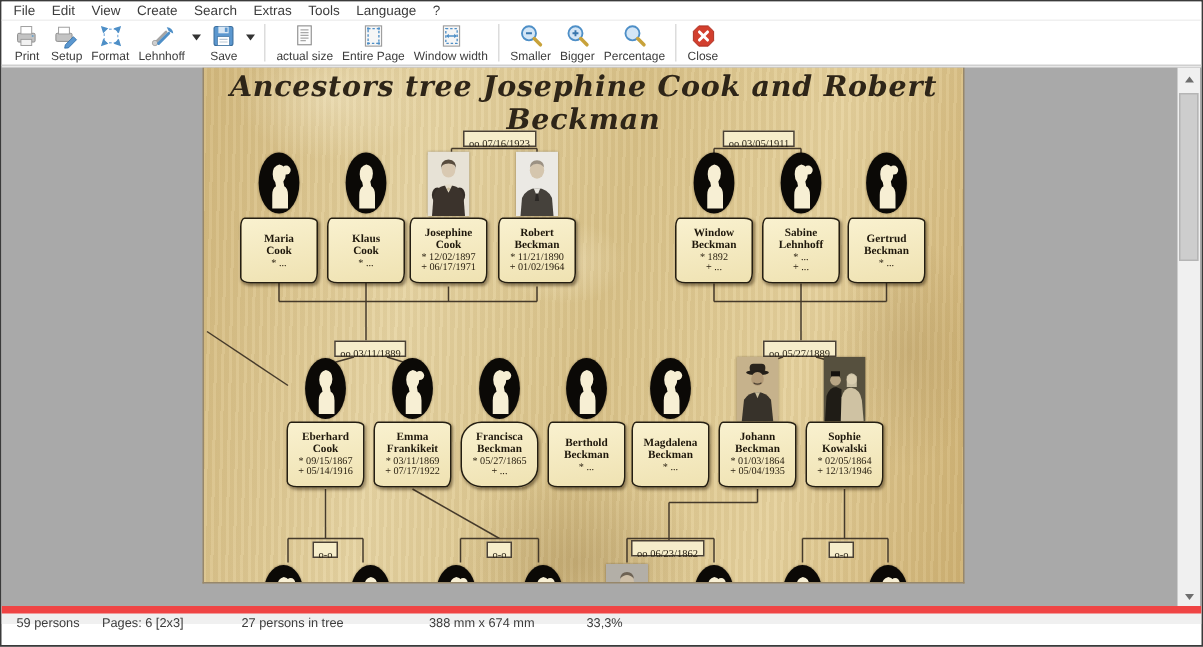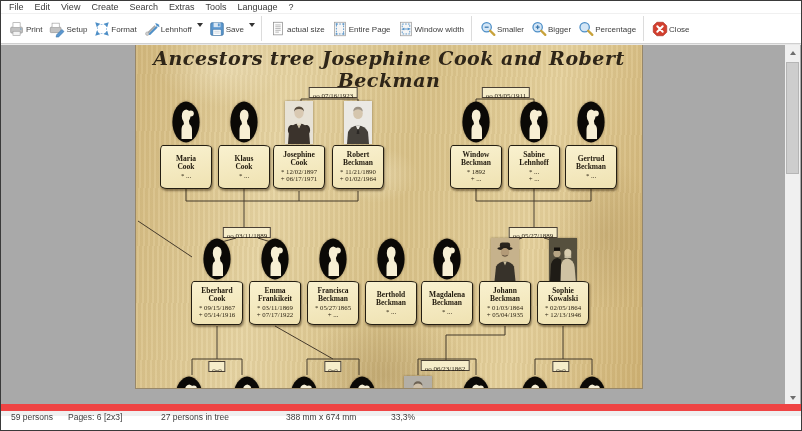--- a/index.html
+++ b/index.html
@@ -12,21 +12,21 @@
   .titletext{font-size:9px;color:#4a4a4a;white-space:nowrap;}
   .win-controls{position:absolute;right:6px;top:0;height:15px;display:flex;align-items:center;gap:15px;}
   .win-btn{font-size:9px;color:#6b6b6b;width:11px;text-align:center;cursor:default;line-height:10px;}
   
   .menubar{height:13px;background:#fff;display:flex;align-items:center;padding-left:8px;gap:11px;
            border-bottom:1px solid #f0f0f0;}
   .menu-item{font-size:9px;color:#3c3c3c;white-space:nowrap;}
   
   .toolbar{height:30px;background:#fff;display:flex;align-items:stretch;padding-left:4px;
            border-bottom:1px solid #cfcfcf;}
-  .tb-btn{display:flex;flex-direction:row;align-items:center;justify-content:flex-start;
+  .tb-btn{display:flex;flex-direction:column;align-items:center;justify-content:flex-start;
           padding:1px 3px 0 3px;min-width:26px;}
   .tb-icon{width:18px;height:18px;flex:0 0 auto;}
   .tb-label{font-size:8px;color:#3c3c3c;white-space:nowrap;margin-top:0px;}
   .tb-drop{display:flex;align-items:center;padding:0 2px;margin-top:-8px;}
   .tb-drop i{width:0;height:0;border-left:3px solid transparent;border-right:3px solid transparent;
              border-top:4px solid #333;display:block;}
   .tb-sep{width:1px;background:#dcdcdc;margin:2px 4px;}
   
   .preview{position:relative;height:360px;background:#a9a9a9;border-top:1px solid #e8e8e8;overflow:hidden;}
   .page{position:absolute;left:134px;top:0;width:508px;height:344px;overflow:hidden;
@@ -56,21 +56,21 @@
           font-family:"Liberation Serif",serif;font-size:7px;color:#241d10;padding:3px 3px;
           white-space:nowrap;line-height:10px;height:11px;}
   
   .vscroll{position:absolute;top:0;right:1px;width:15px;height:360px;background:#f0f0f0;}
   .vs-arrow{position:absolute;left:0;width:15px;height:15px;display:flex;align-items:center;justify-content:center;}
   .vs-arrow i{width:0;height:0;border-left:3.5px solid transparent;border-right:3.5px solid transparent;display:block;}
   .vs-up i{border-bottom:4px solid #6e6e6e;}
   .vs-down i{border-top:4px solid #6e6e6e;}
   .vs-thumb{position:absolute;left:1px;width:13px;background:#cdcdcd;border:1px solid #b5b5b5;}
   
-  .statusbar{position:relative;height:12px;background:#f0f0f0;border-top:7px solid #ef4444;}
+  .statusbar{position:relative;height:12px;background:#f0f0f0;border-top:5px solid #ef4444;}
   .status-item{position:absolute;top:1px;font-size:8.5px;color:#3c3c3c;white-space:nowrap;}
 </style>
 </head>
 <body>
 
 <div class="window">
 
 
   <div class="menubar">
       <span class="menu-item">File</span>
@@ -361,21 +361,21 @@
             <div class="dt">* 03/11/1869</div>
             <div class="dt">+ 07/17/1922</div>
           </div>
           <div class="portrait" style="left: 183px; top: 193px;">
             <svg width="28" height="42" viewBox="0 0 28 42">
               <ellipse cx="14" cy="21" rx="13.6" ry="20.4" fill="#0b0906"></ellipse>
               <path d="M9.5 38 L9.5 29 Q9.5 24.5 12 23.2 L11.5 20.5 Q9.8 18.6 9.8 15.2 Q9.8 9.5 14.2 8.6 Q18.6 9.3 18.6 14.6 Q18.6 17.8 16.9 20 L17.5 23.2 Q20 24.6 20 29 L20 38 Z" fill="#f7efd4"></path>
               <circle cx="18.8" cy="12.4" r="3" fill="#f7efd4"></circle>
             </svg>
           </div>
-          <div class="pbox" style="left: 171px; top: 236px;">
+          <div class="pbox" style="left: 171px; top: 236px; border-radius: 14px;">
             <div class="nm">Francisca</div>
             <div class="nm">Beckman</div>
             <div class="dt">* 05/27/1865</div>
             <div class="dt">+ ...</div>
           </div>
           <div class="portrait" style="left: 241px; top: 193px;">
             <svg width="28" height="42" viewBox="0 0 28 42">
               <ellipse cx="14" cy="21" rx="13.6" ry="20.4" fill="#0b0906"></ellipse>
               <path d="M9.5 38 L9.5 29 Q9.5 24.5 12 23.2 L11.5 20.5 Q9.8 18.6 9.8 15.2 Q9.8 9.5 14.2 8.6 Q18.6 9.3 18.6 14.6 Q18.6 17.8 16.9 20 L17.5 23.2 Q20 24.6 20 29 L20 38 Z" fill="#f7efd4"></path>
             </svg>

